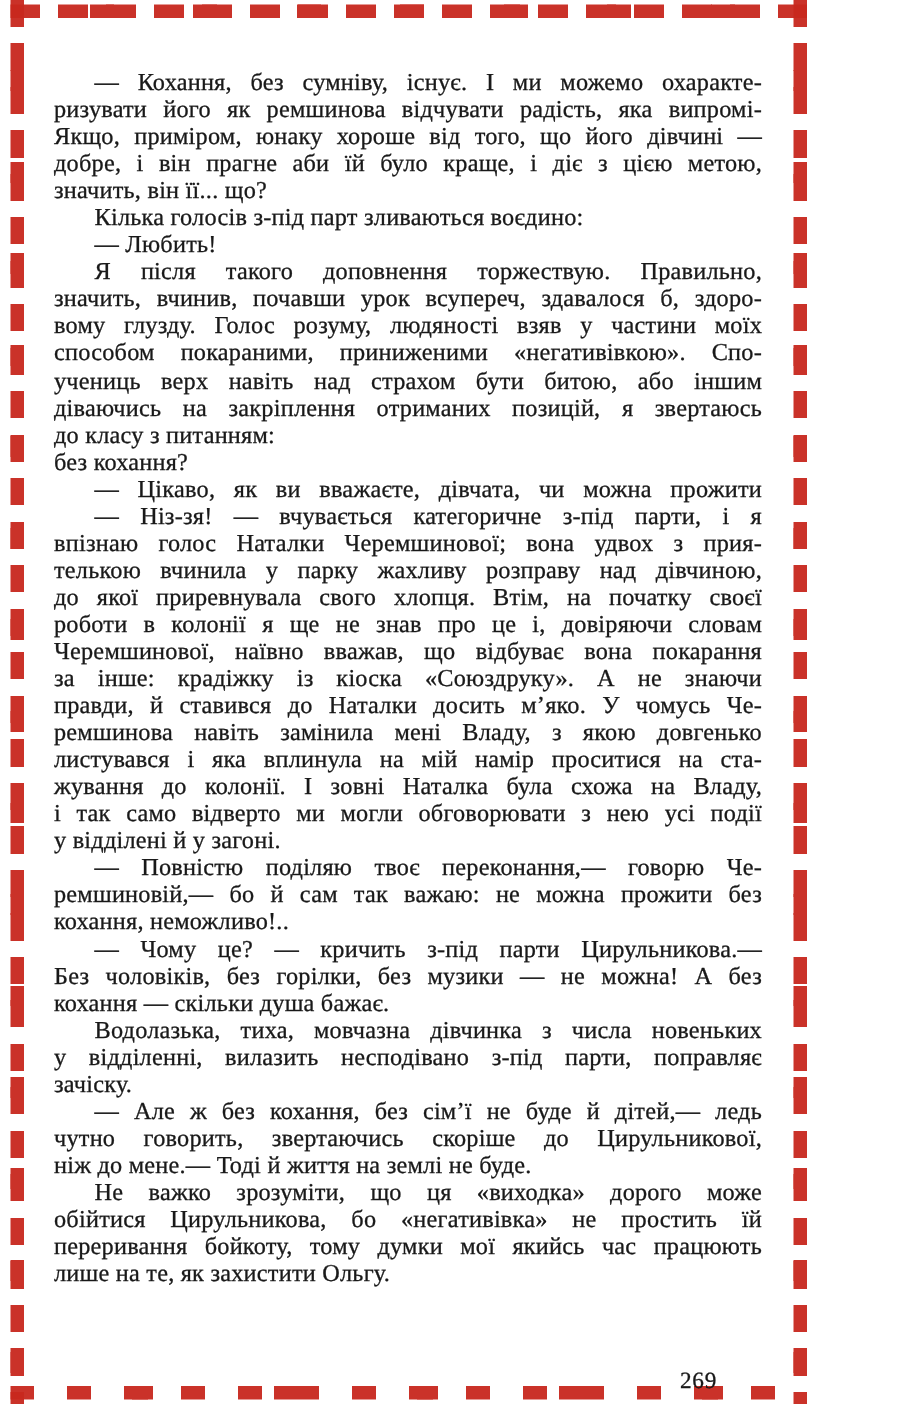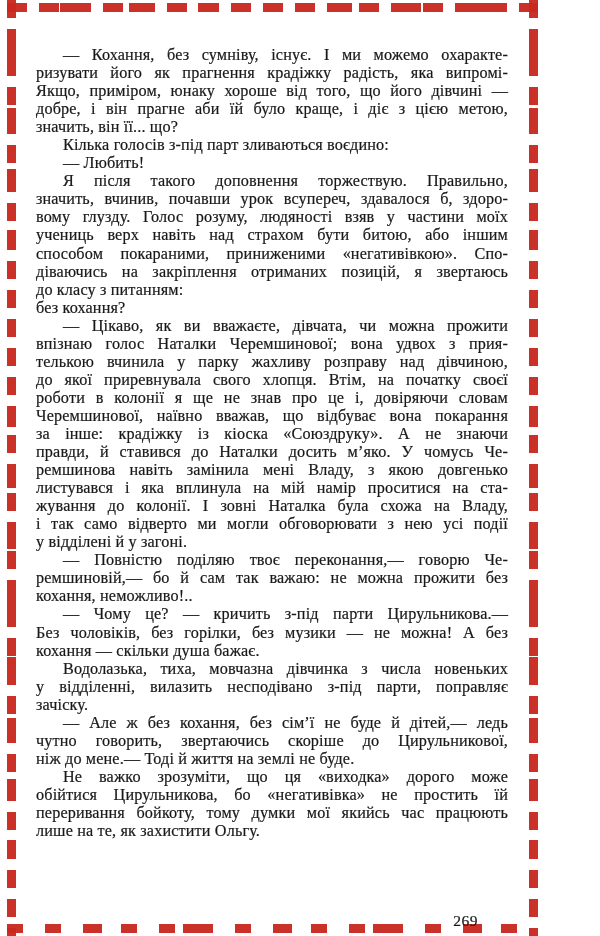--- a/index.html
+++ b/index.html
@@ -79,35 +79,36 @@
 
 <div id="page" style="--edge: #c8281e; --ink: #191919; --paper: #ffffff;">
 
   <div class="edge v left"></div>
   <div class="edge v right"></div>
   <div class="edge h top"></div>
   <div class="edge h bottom"></div>
 
   <div id="text-block">
       <div class="line indent">— Кохання, без сумніву, існує. І ми можемо охаракте-</div>
-      <div class="line">ризувати його як прагнення крадіжку радість, яка випромі-</div>
+      <div class="line">ризувати його як ремшинова відчувати радість, яка випромі-</div>
       <div class="line">Якщо, приміром, юнаку хороше від того, що його дівчині —</div>
       <div class="line">добре, і він прагне аби їй було краще, і діє з цією метою,</div>
       <div class="line end">значить, він її... що?</div>
       <div class="line indent end">Кілька голосів з-під парт зливаються воєдино:</div>
       <div class="line indent end">— Любить!</div>
       <div class="line indent">Я після такого доповнення торжествую. Правильно,</div>
       <div class="line">значить, вчинив, почавши урок всупереч, здавалося б, здоро-</div>
       <div class="line">вому глузду. Голос розуму, людяності взяв у частини моїх</div>
+      <div class="line">способом покараними, приниженими «негативівкою». Спо-</div>
       <div class="line">учениць верх навіть над страхом бути битою, або іншим</div>
-      <div class="line">способом покараними, приниженими «негативівкою». Спо-</div>
       <div class="line">діваючись на закріплення отриманих позицій, я звертаюсь</div>
       <div class="line end">до класу з питанням:</div>
       <div class="line end">без кохання?</div>
       <div class="line indent">— Цікаво, як ви вважаєте, дівчата, чи можна прожити</div>
+      <div class="line indent">— Ніз-зя! — вчувається категоричне з-під парти, і я</div>
       <div class="line">впізнаю голос Наталки Черемшинової; вона удвох з прия-</div>
       <div class="line">телькою вчинила у парку жахливу розправу над дівчиною,</div>
       <div class="line">до якої приревнувала свого хлопця. Втім, на початку своєї</div>
       <div class="line">роботи в колонії я ще не знав про це і, довіряючи словам</div>
       <div class="line">Черемшинової, наївно вважав, що відбуває вона покарання</div>
       <div class="line">за інше: крадіжку із кіоска «Союздруку». А не знаючи</div>
       <div class="line">правди, й ставився до Наталки досить м’яко. У чомусь Че-</div>
       <div class="line">ремшинова навіть замінила мені Владу, з якою довгенько</div>
       <div class="line">листувався і яка вплинула на мій намір проситися на ста-</div>
       <div class="line">жування до колонії. І зовні Наталка була схожа на Владу,</div>

